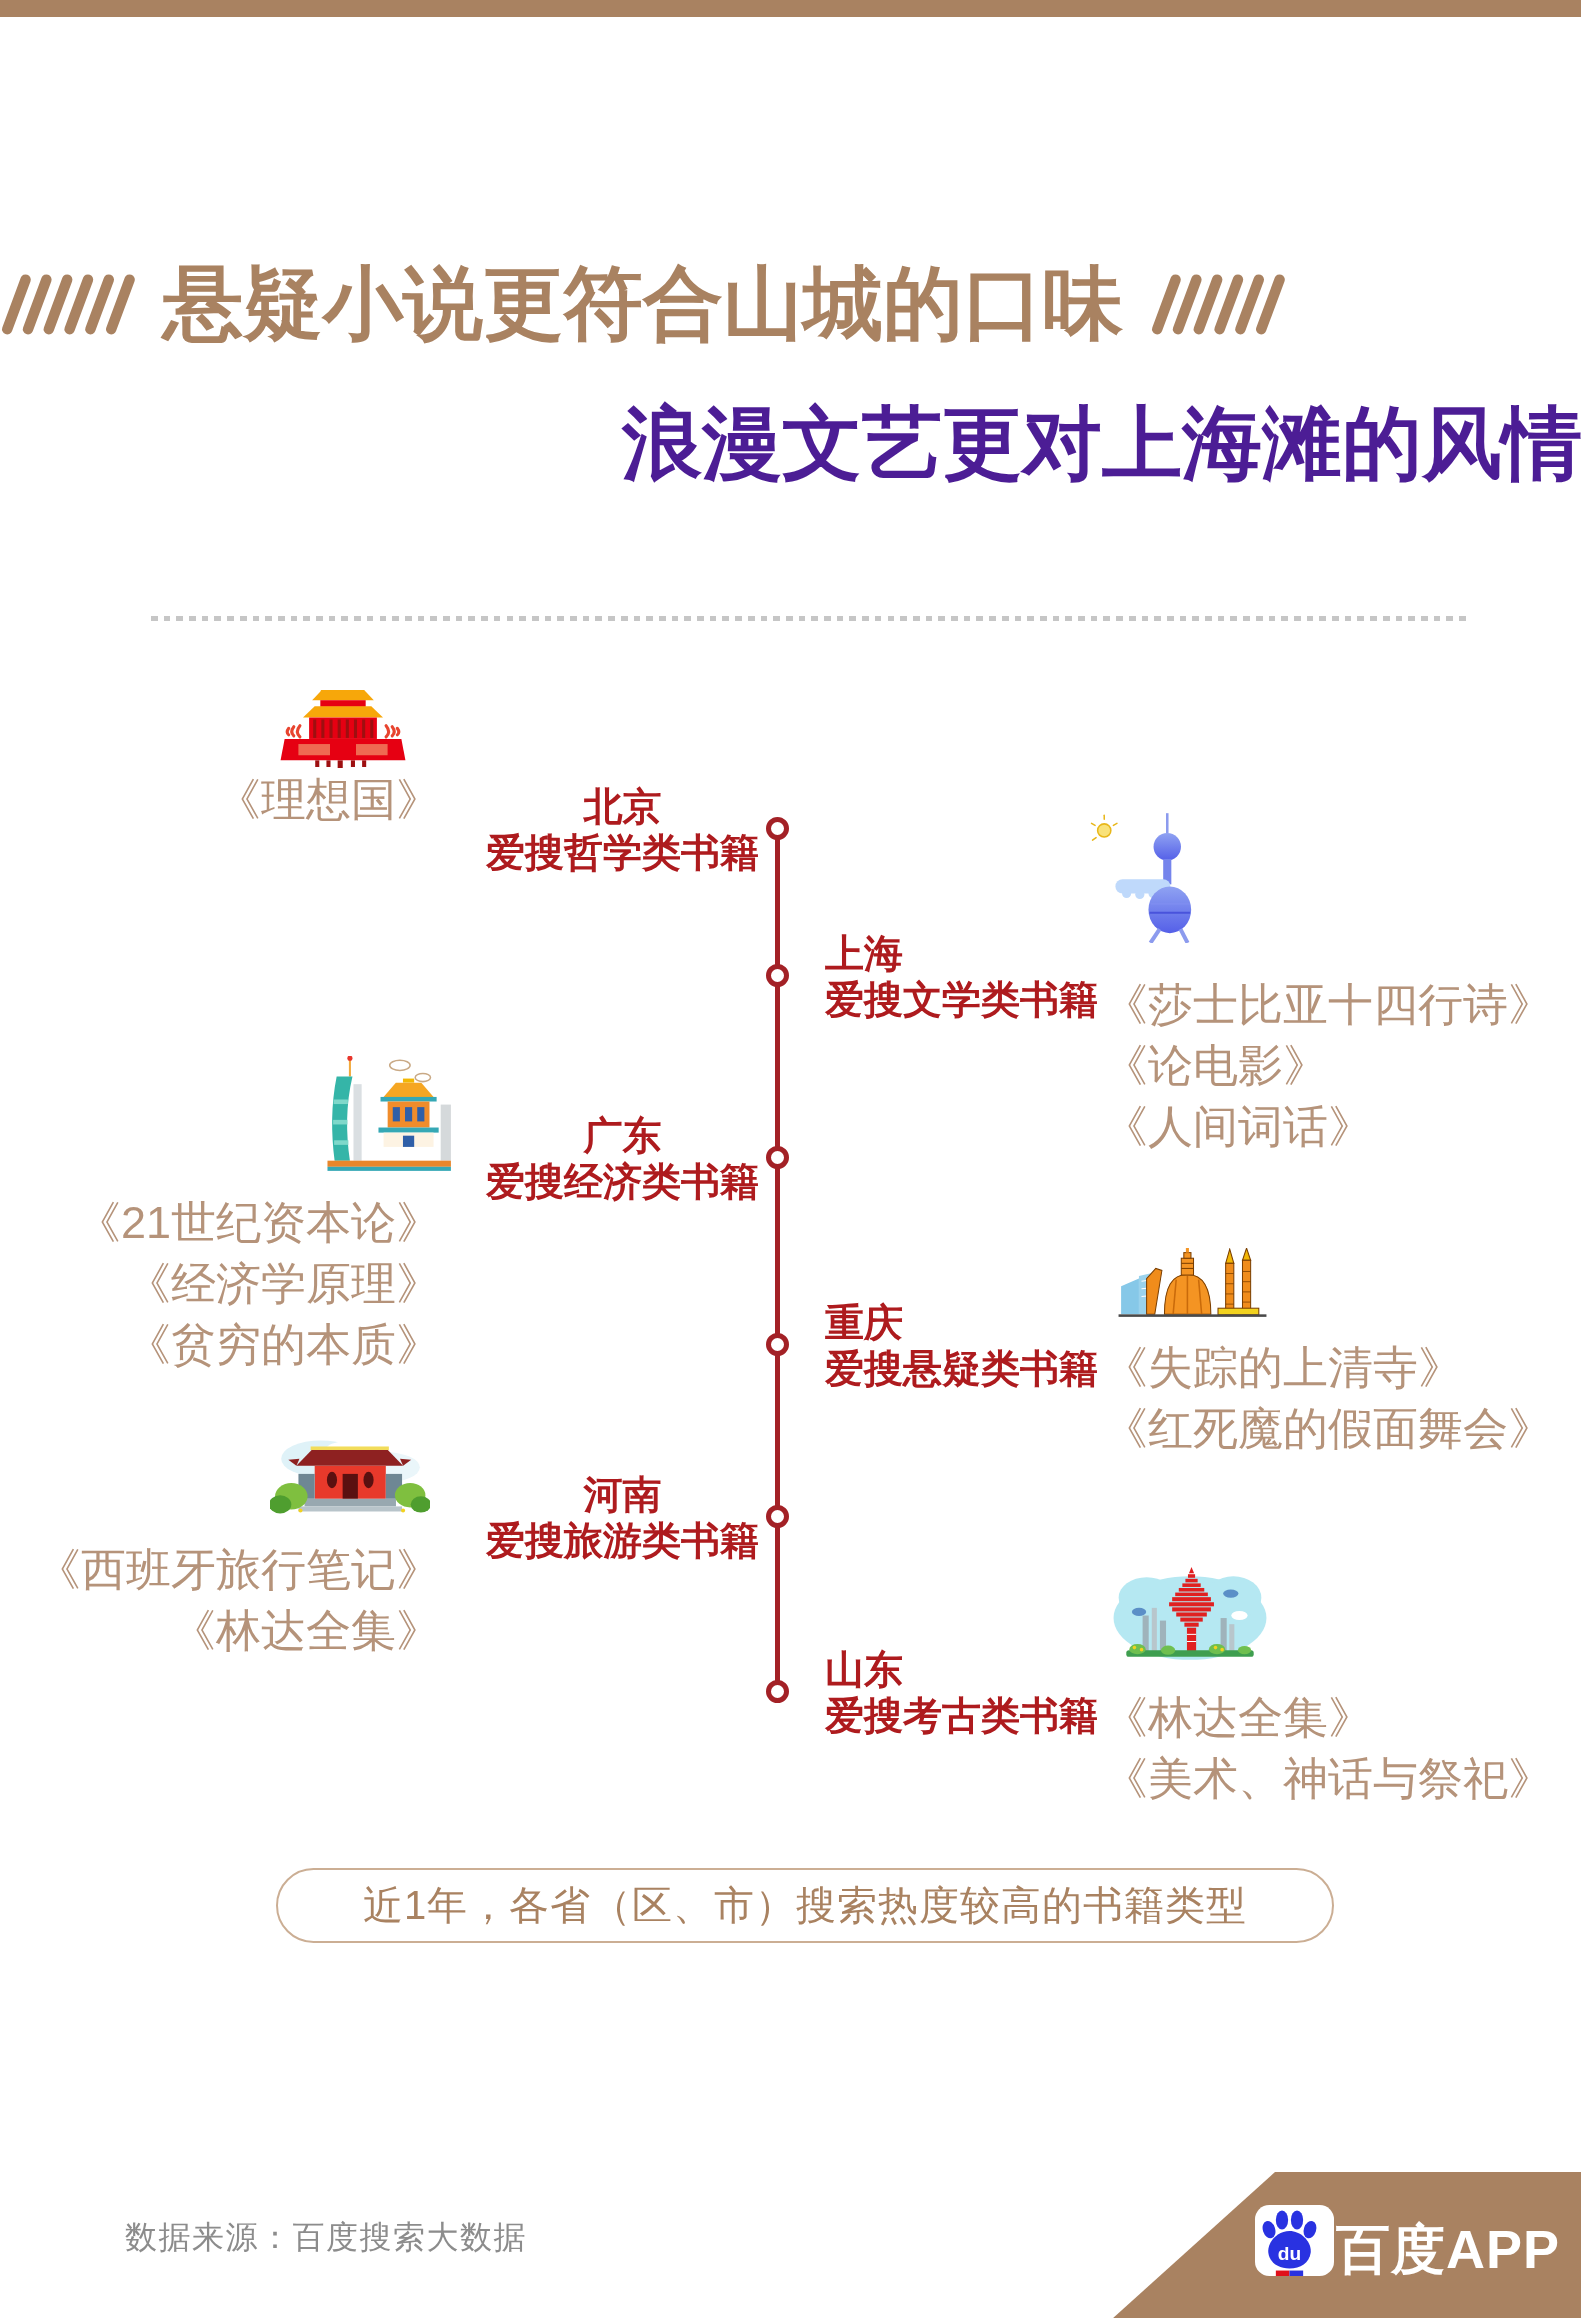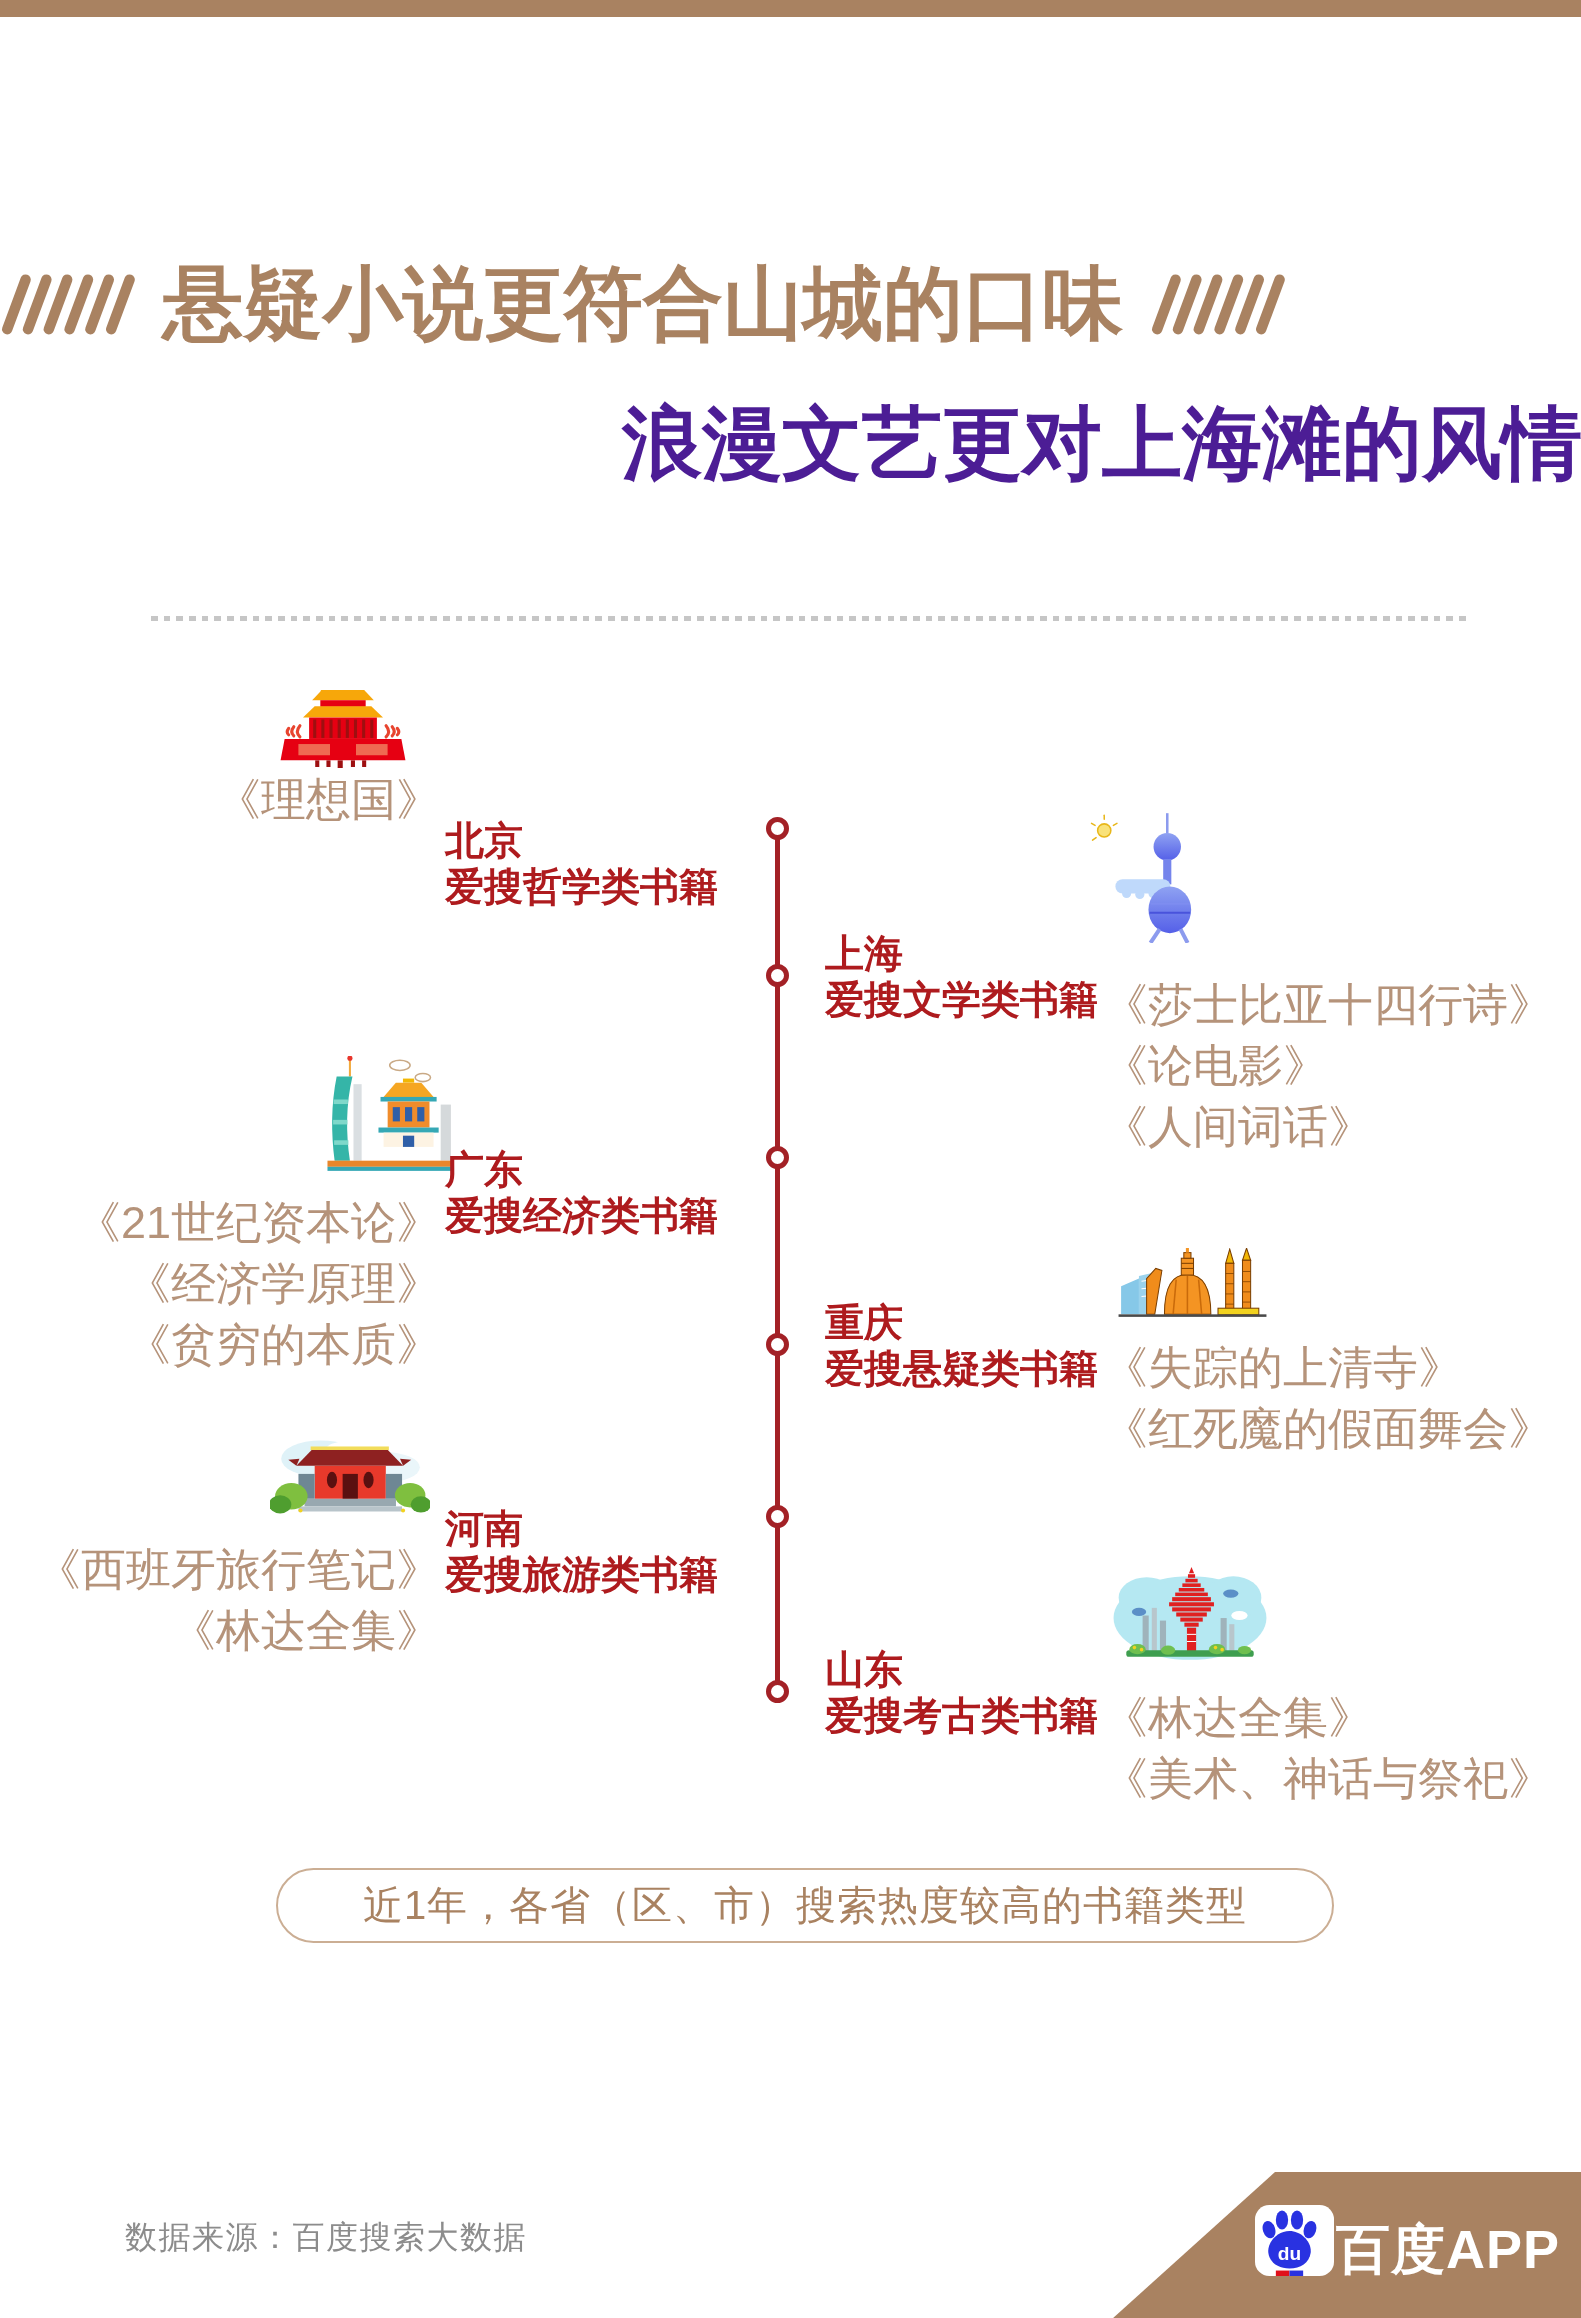--- a/index.html
+++ b/index.html
@@ -16,21 +16,21 @@
   
   .dashes{position:absolute;left:151px;top:616px;width:1315px;height:4.6px;
           background:repeating-linear-gradient(90deg,#C6C6C6 0 6.6px,transparent 6.6px 12.7px);}
   
   .tl-line{position:absolute;left:775px;top:828px;width:5.1px;height:864px;background:#A32126;}
   .node{position:absolute;left:766px;width:13.2px;height:13.2px;background:#ffffff;
         border:5.1px solid #A32126;border-radius:50%;}
   .n0{top:817px}.n1{top:964px}.n2{top:1146px}.n3{top:1333px}.n4{top:1505px}.n5{top:1680px}
   
   .row-label{position:absolute;color:#AE1B1E;font-weight:bold;font-size:39px;line-height:46px;white-space:nowrap;}
-  .row-label.leftside{right:864px;text-align:left;margin-top:34px;}
+  .row-label.leftside{right:823px;text-align:center;}
   .row-label.rightside{left:825px;text-align:left;}
   .l0{top:784px}.l1{top:931px}.l2{top:1113px}.l3{top:1300px}.l4{top:1472px}.l5{top:1647px}
   
   .books{position:absolute;color:#B5937A;font-size:45px;line-height:61px;white-space:nowrap;font-weight:400;}
   .books.leftside{right:1141px;text-align:right;}
   .books.rightside{left:1103px;text-align:left;}
   .b0{top:769px}.b1{top:974px}.b2{top:1192px}.b3{top:1337px}.b4{top:1539px}.b5{top:1687px}
   
   .icon{position:absolute;}
   .i0{left:255px;top:689px;width:176px;height:79px;}

